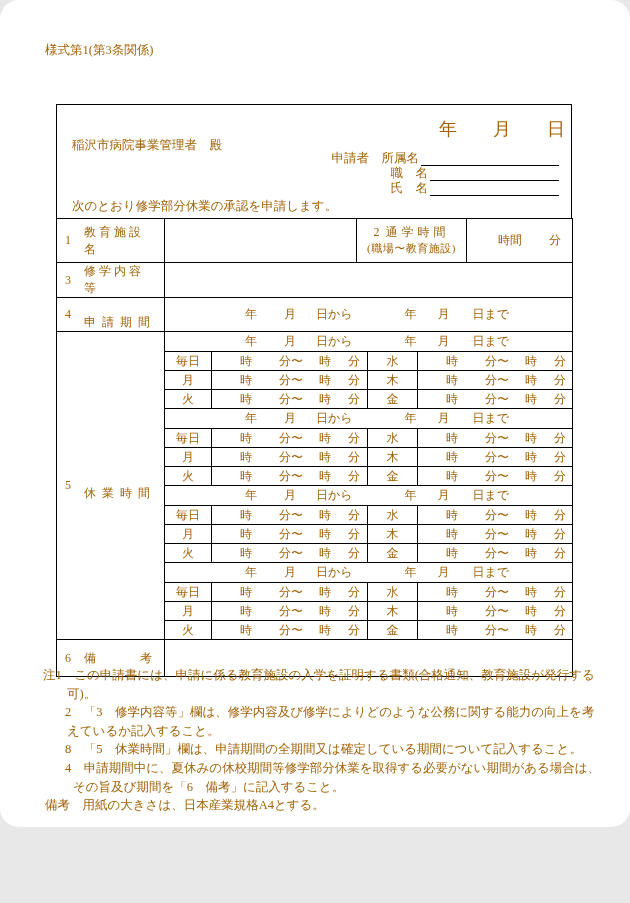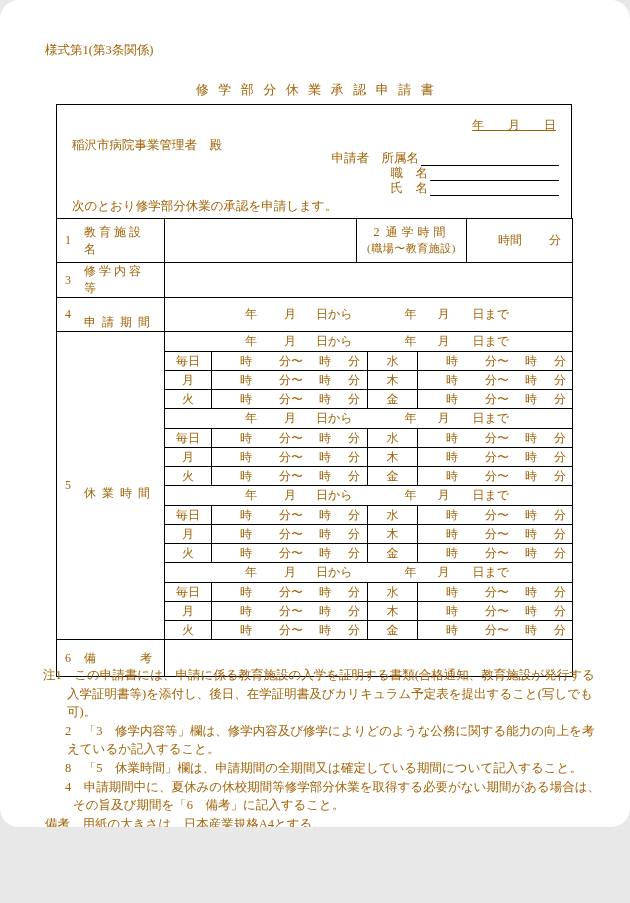--- a/index.html
+++ b/index.html
@@ -18,21 +18,21 @@
   .doc-title{
     position:absolute;left:0;top:81px;width:630px;
     text-align:center;font-size:13px;letter-spacing:9.5px;padding-left:9px;
     box-sizing:border-box;
   }
   
   .box-header{
     position:absolute;left:56px;top:104px;width:516px;height:114px;
     border:1px solid #000;border-bottom:none;box-sizing:border-box;
   }
-  .date-line{position:absolute;top:12px;right:15px;font-size:12px;text-decoration:underline;}
+  .date-line{position:absolute;top:12px;right:6px;font-size:18px;}
   .addressee{position:absolute;top:32px;left:15px;font-size:12.5px;}
   .applicant{position:absolute;top:46px;right:12px;font-size:12.5px;}
   .app-row{display:flex;justify-content:flex-end;align-items:flex-end;height:15px;line-height:15px;margin-left:48px;}
   .uline{display:inline-block;border-bottom:1px solid #000;height:14px;margin-left:2px;}
   .ul-a{width:138px;}
   .ul-b{width:129px;}
   .statement{position:absolute;top:93px;left:15px;font-size:12.5px;}
   
   table.form-table{
     position:absolute;left:56px;top:218px;width:516px;
@@ -78,21 +78,20 @@
   .n-cont{padding-left:67px;}
   .n-cont2{padding-left:73px;}
   .n-bikou{padding-left:45px;}
 </style>
 </head>
 <body>
 
 <div class="page">
 
   <div class="form-code">様式第1(第3条関係)</div>
-  <div class="doc-title">修学部分休業承認申請書</div>
 
   <div class="box-header">
     <div class="date-line">年　　月　　日</div>
     <div class="addressee">稲沢市病院事業管理者　殿</div>
     <div class="applicant">
       <div class="app-row">
         <span>申請者　所属名</span>
         <span class="uline ul-a"></span>
       </div>
       <div class="app-row">
@@ -477,21 +476,20 @@
             <span class="bikou-r">考</span>
           </div>
         </td>
         <td colspan="6"></td>
       </tr>
     </tbody>
   </table>
 
   <div class="notes">
     <div class="n-head">注1　この申請書には、申請に係る教育施設の入学を証明する書類(合格通知、教育施設が発行する</div>
-    <div class="n-cont">入学証明書等)を添付し、後日、在学証明書及びカリキュラム予定表を提出すること(写しでも</div>
     <div class="n-cont">可)。</div>
     <div class="n-num">2　「3　修学内容等」欄は、修学内容及び修学によりどのような公務に関する能力の向上を考</div>
     <div class="n-cont">えているか記入すること。</div>
     <div class="n-num">8　「5　休業時間」欄は、申請期間の全期間又は確定している期間について記入すること。</div>
     <div class="n-num">4　申請期間中に、夏休みの休校期間等修学部分休業を取得する必要がない期間がある場合は、</div>
     <div class="n-cont2">その旨及び期間を「6　備考」に記入すること。</div>
     <div class="n-bikou">備考　用紙の大きさは、日本産業規格A4とする。</div>
   </div>
 
 </div>

